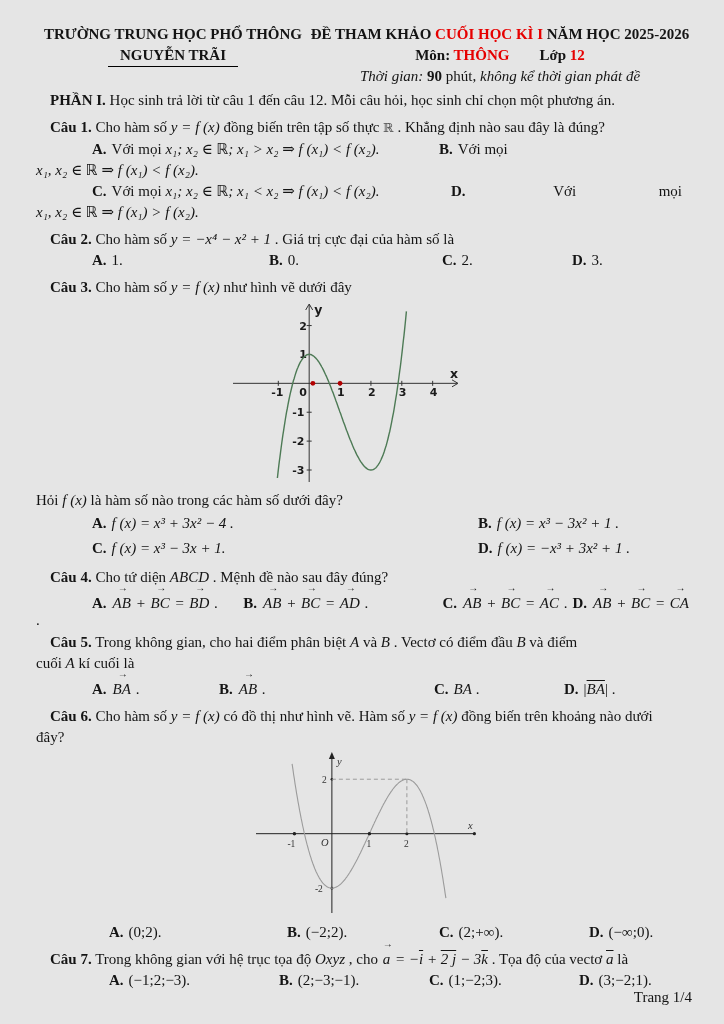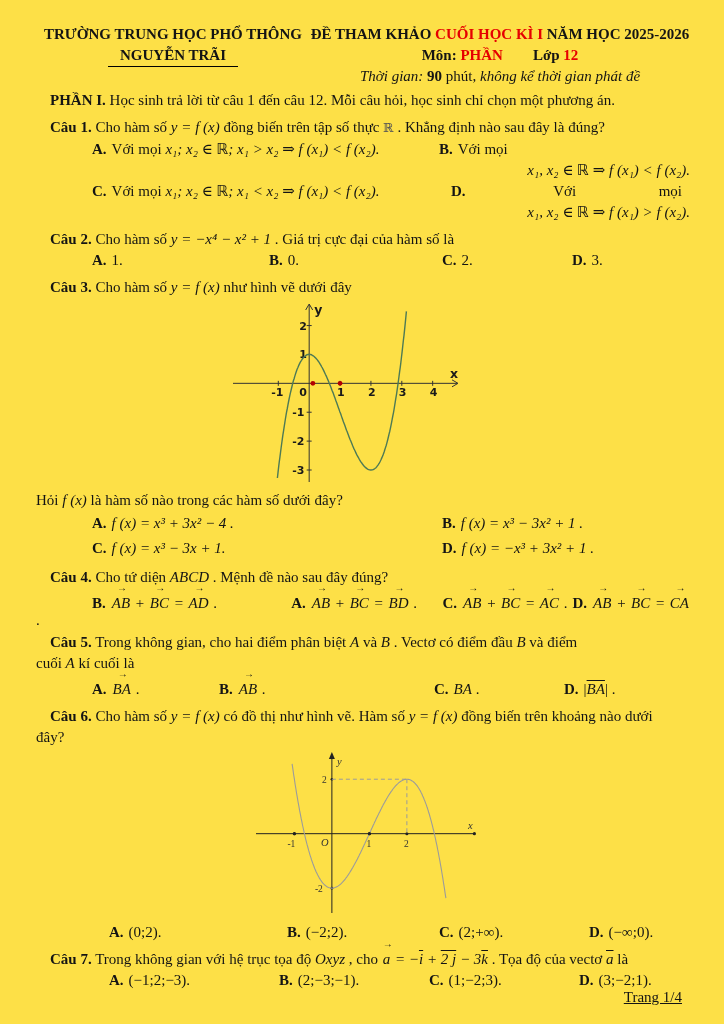--- a/index.html
+++ b/index.html
@@ -1,68 +1,68 @@
 <!DOCTYPE html>
 <html style="--red: #e60000;"><head>
 <meta charset="utf-8">
 <style>
   html,body{margin:0;padding:0;background:#fff;}
-  .page{position:relative;width:724px;height:1024px;background:#fde047;box-sizing:border-box;
+  .page{position:relative;width:724px;height:1024px;background:#e5e5e5;box-sizing:border-box;
         padding:24px 34px 0 36px;overflow:hidden;color:#141414;
         font-family:"Liberation Serif","DejaVu Serif","DejaVu Sans",serif;
         font-size:15px;line-height:21px;}
   b{font-weight:bold;margin-left:14px;}
   .red{color:var(--red,#e60000);}
-  .math{font-style:italic;font-family:"Liberation Serif","DejaVu Serif","DejaVu Sans",serif;text-align:right;}
+  .math{font-style:italic;font-family:"Liberation Serif","DejaVu Serif","DejaVu Sans",serif;}
   .bb{font-style:normal;font-size:12.5px;color:#555;}
   .header{display:flex;font-weight:bold;}
   .h-left{width:274px;text-align:center;}
   .h-right{flex:1;text-align:center;}
   .school-name{display:inline-block;border-bottom:1.6px solid #000;padding:0 12px 0 12px;}
   .mon-gap{margin-left:30px;text-align:right;}
   .time-line{font-weight:normal;font-style:italic;}
   .time-line .num{font-style:normal;font-weight:bold;}
   .time-line .plain{font-style:normal;}
   .part{margin-top:3px;}
   .question{margin-top:6px;}
   .orow{display:flex;padding-left:42px;}
   .ind60{padding-left:59px;gap:20px;}
-  .row25{line-height:25px;}
+  .row25{line-height:25px;gap:36px;}
   .vecs{margin-top:5px;}
   .opt{display:inline-block;white-space:nowrap;}
   .opt-label{margin-right:5px;}
   .cont{padding-left:0;}
   .optD-just{flex:1;display:flex;justify-content:space-between;padding-right:8px;}
   .vec{position:relative;display:inline-block;font-style:italic;margin:0 1px;}
   .vec::after{content:"\2192";position:absolute;left:0;right:-2px;top:-10px;
               font-size:10px;line-height:10px;text-align:center;font-style:normal;color:#141414;}
   .bar{text-decoration:overline;font-style:italic;}
   .stray{line-height:12px;}
   .graph-wrap1{margin:3px 0 1px 196px;}
   .graph-wrap2{margin:4px 0 2px 219px;}
   .g1 .gtick{font-family:"DejaVu Sans","Liberation Sans",sans-serif;font-size:11px;font-weight:bold;fill:#1a1a1a;}
   .g1 .gaxis{font-family:"DejaVu Sans","Liberation Sans",sans-serif;font-size:12.5px;font-weight:bold;fill:#1a1a1a;}
   .g2 .gtick{font-family:"Liberation Serif",serif;font-size:9.5px;fill:#333;}
   .g2 .gaxis{font-family:"Liberation Serif",serif;font-size:10.5px;font-style:italic;fill:#333;}
   .g2 .gorigin{font-family:"Liberation Serif",serif;font-size:10.5px;font-style:italic;fill:#333;}
-  .footer{position:absolute;right:42px;bottom:16px;text-decoration:underline;}
+  .footer{position:absolute;right:32px;bottom:16px;}
 </style>
 </head>
 <body>
 
 <div class="page">
 
   <div class="header">
     <div class="h-left">
       <div>TRƯỜNG TRUNG HỌC PHỔ THÔNG</div>
       <div><span class="school-name">NGUYỄN TRÃI</span></div>
     </div>
     <div class="h-right">
       <div><span>ĐỀ THAM KHẢO </span><span class="red">CUỐI HỌC KÌ I</span><span> NĂM HỌC 2025-2026</span></div>
-      <div><span>Môn: </span><span class="red">PHẦN</span><span class="mon-gap">Lớp </span><span class="red">12</span></div>
+      <div><span>Môn: </span><span class="red">THÔNG</span><span class="mon-gap">Lớp </span><span class="red">12</span></div>
       <div class="time-line"><span>Thời gian: </span><span class="num">90</span><span class="plain"> phút, </span><span>không kể thời gian phát đề</span></div>
     </div>
   </div>
 
   <div class="part"><b>PHẦN I.</b><span> Học sinh trả lời từ câu 1 đến câu 12. Mỗi câu hỏi, học sinh chỉ chọn một phương án.</span></div>
 
   <div class="question">
     <div><b>Câu 1.</b><span> Cho hàm số </span><span class="math">y = f (x)</span><span> đồng biến trên tập số thực </span><span class="math bb">ℝ</span><span> . Khẳng định nào sau đây là đúng?</span></div>
     <div class="orow">
       <span class="opt" style="width:347px"><b class="opt-label">A.</b><span>Với mọi </span><span class="math">x₁; x₂ ∈ ℝ; x₁ &gt; x₂ ⇒ f (x₁) &lt; f (x₂).</span></span>
@@ -133,22 +133,22 @@
     </div>
     <div class="orow row25">
       <span class="opt" style="width:350px"><b class="opt-label">C.</b><span class="math">f (x) = x³ − 3x + 1.</span></span>
       <span class="opt"><b class="opt-label">D.</b><span class="math">f (x) = −x³ + 3x² + 1 .</span></span>
     </div>
   </div>
 
   <div class="question">
     <div><b>Câu 4.</b><span> Cho tứ diện </span><span class="math">ABCD</span><span> . Mệnh đề nào sau đây đúng?</span></div>
     <div class="orow vecs">
+      <span class="opt" style="width:152px"><b class="opt-label">A.</b><span class="vec">AB</span><span class="math"> + </span><span class="vec">BC</span><span class="math"> = </span><span class="vec">BD</span><span> .</span></span>
       <span class="opt" style="width:200px"><b class="opt-label">B.</b><span class="vec">AB</span><span class="math"> + </span><span class="vec">BC</span><span class="math"> = </span><span class="vec">AD</span><span> .</span></span>
-      <span class="opt" style="width:152px"><b class="opt-label">A.</b><span class="vec">AB</span><span class="math"> + </span><span class="vec">BC</span><span class="math"> = </span><span class="vec">BD</span><span> .</span></span>
       <span class="opt" style="width:130px"><b class="opt-label">C.</b><span class="vec">AB</span><span class="math"> + </span><span class="vec">BC</span><span class="math"> = </span><span class="vec">AC</span><span> .</span></span>
       <span class="opt"><b class="opt-label">D.</b><span class="vec">AB</span><span class="math"> + </span><span class="vec">BC</span><span class="math"> = </span><span class="vec">CA</span></span>
     </div>
     <div class="stray">.</div>
   </div>
 
   <div class="question">
     <div><b>Câu 5.</b><span> Trong không gian, cho hai điểm phân biệt </span><span class="math">A</span><span> và </span><span class="math">B</span><span> . Vectơ có điểm đầu </span><span class="math">B</span><span> và điểm</span></div>
     <div><span>cuối </span><span class="math">A</span><span> kí cuối là</span></div>
     <div class="orow vecs">

